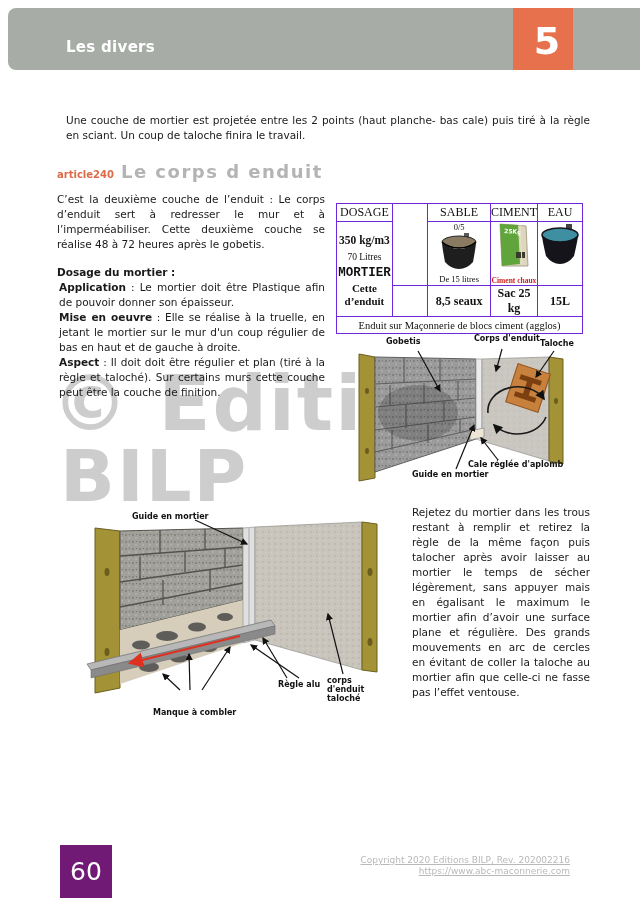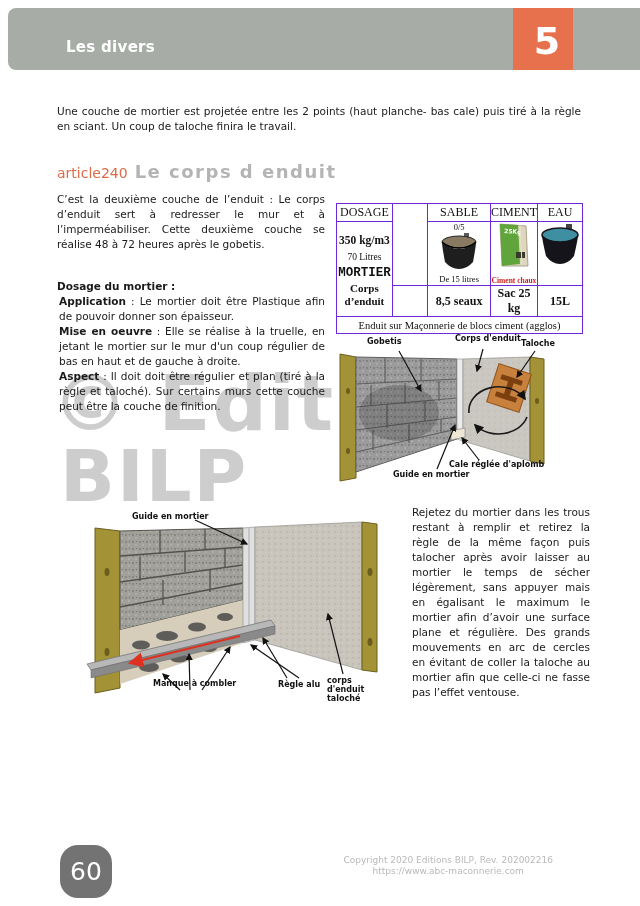--- a/index.html
+++ b/index.html
@@ -11,28 +11,28 @@
   .wm1{left:52px;top:366px;font-size:76px;}
   .wm2{left:60px;top:440px;font-size:72px;}
   
   .header-band{position:absolute;z-index:1;left:8px;top:8px;width:624px;height:62px;
                background:#a8aca7;border-radius:8px;padding-left:48px;}
   .header-title{position:absolute;left:58px;top:30px;font-size:15px;font-weight:bold;color:#ffffff;letter-spacing:.3px;}
   .chapter-box{position:absolute;z-index:2;left:513px;top:8px;width:60px;height:62px;background:#e8714d;
                display:flex;align-items:center;justify-content:center;}
   .chapter-box span{color:#ffffff;font-size:38px;font-weight:bold;padding-left:8px;padding-top:4px;}
   
-  .intro{position:absolute;z-index:1;left:57px;top:104px;width:524px;margin:0;
+  .intro{position:absolute;z-index:1;left:57px;top:104px;width:524px;margin:9px;
          font-size:10.5px;line-height:15px;text-align:justify;}
   .article-heading{position:absolute;z-index:1;left:57px;top:161px;white-space:nowrap;}
-  .article-id{font-size:14px;font-weight:normal;color:#dd6b48;}
+  .article-id{font-size:10px;font-weight:bold;color:#dd6b48;}
   .article-title{font-size:18px;font-weight:bold;color:#b4b4b4;letter-spacing:1.5px;margin-left:7px;}
   .left-col{position:absolute;z-index:1;left:57px;top:192px;width:268px;font-size:10.5px;line-height:15px;text-align:justify;}
   .left-col p{margin:0;}
-  .left-col .gap{margin-top:27px;}
+  .left-col .gap{margin-top:13px;}
   .left-col .item{padding-left:2px;}
   .bold{font-weight:bold;}
   .right-col{position:absolute;z-index:1;left:412px;top:505px;width:178px;margin:0;
              font-size:10.5px;line-height:15px;text-align:justify;}
   
   .dosage-table{position:absolute;z-index:1;left:336px;top:203px;width:247px;border-collapse:collapse;
                 font-family:"Liberation Serif","DejaVu Serif",serif;color:#111;}
   .dosage-table td{border:1px solid #6d28d9;text-align:center;vertical-align:middle;padding:0;}
   .th-row td{font-size:12px;height:17px;}
   .body-row td{height:60px;vertical-align:top;}
@@ -40,30 +40,30 @@
   .dc-l1{font-size:11.5px;font-weight:bold;}
   .dc-l2{font-size:9.5px;display:block;margin-top:3px;}
   .dc-l3{font-size:12.5px;font-weight:bold;display:block;margin-top:2px;font-family:Liberation Mono, monospace;}
   .dc-l4,.dc-l5{font-size:11px;font-weight:bold;display:block;}
   .cell-small{font-size:8.5px;line-height:10px;display:block;}
   .ciment-red{font-size:7.5px;font-weight:bold;color:#cc2222;display:block;}
   .qty-row td{font-size:12px;font-weight:bold;height:16px;}
   .caption-row td{font-size:10.5px;height:16px;}
   
   .fig{position:absolute;z-index:2;}
-  .fig1{left:337px;top:331px;width:218px;height:157px;}
+  .fig1{left:356px;top:331px;width:218px;height:157px;}
   .fig2{left:75px;top:512px;width:332px;height:210px;}
   .fig svg{position:absolute;left:0;top:0;}
   .lbl{position:absolute;font-size:8px;font-weight:bold;color:#111;white-space:nowrap;z-index:3;}
   .lbl.wrap{white-space:normal;width:62px;line-height:9px;}
   
-  .footer-pagebox{position:absolute;z-index:1;left:60px;top:845px;width:52px;height:53px;background:#737373;
-                  display:flex;align-items:center;justify-content:center;border-radius:18px;}
+  .footer-pagebox{position:absolute;z-index:1;left:60px;top:845px;width:52px;height:53px;background:#701a75;
+                  display:flex;align-items:center;justify-content:center;}
   .footer-pagebox span{color:#ffffff;font-size:25px;}
-  .copyright{position:absolute;z-index:1;right:87px;top:855px;text-align:center;font-size:9px;line-height:11px;color:#b9b9b9;}
+  .copyright{position:absolute;z-index:1;right:70px;top:855px;text-align:right;font-size:9px;line-height:11px;color:#b9b9b9;text-decoration:underline;}
 </style>
 </head>
 <body>
 
 <div class="page">
 
   <div class="watermark wm1">© Editions</div>
   <div class="watermark wm2">BILP</div>
 
   <div class="header-band">
@@ -101,21 +101,21 @@
       <td rowspan="2"></td>
       <td>SABLE</td>
       <td>CIMENT</td>
       <td>EAU</td>
     </tr>
     <tr class="body-row">
       <td rowspan="2" class="dosage-cell">
         <span class="dc-l1">350 kg/m3</span>
         <span class="dc-l2">70 Litres</span>
         <span class="dc-l3">MORTIER</span>
-        <span class="dc-l4">Corps</span>
+        <span class="dc-l4">Cette</span>
         <span class="dc-l5">d’enduit</span>
       </td>
       <td>
         <span class="cell-small">0/5</span>
         <svg width="44" height="38" viewBox="0 0 44 38">
           <rect x="27" y="1" width="5" height="5" fill="#5a5a5a"></rect>
           <ellipse cx="22" cy="10" rx="17" ry="6" fill="#8a7a62" stroke="#222" stroke-width="1"></ellipse>
           <path d="M5,10 Q5,14 8,30 Q14,37 22,37 Q30,37 36,30 Q39,14 39,10 Q32,17 22,17 Q12,17 5,10 Z" fill="#1e1e1e"></path>
           <path d="M5,10 Q12,16 22,16 Q32,16 39,10" fill="none" stroke="#000" stroke-width="1.5"></path>
         </svg>
@@ -277,21 +277,21 @@
       <line x1="165" y1="124" x2="55" y2="151" stroke="#e03020" stroke-width="2.2" marker-end="url(#f2red)"></line>
       <line x1="120" y1="8" x2="172" y2="32" stroke="#111" stroke-width="1.2" marker-end="url(#f2ah)"></line>
       <line x1="105" y1="178" x2="88" y2="162" stroke="#111" stroke-width="1.2" marker-end="url(#f2ah)"></line>
       <line x1="115" y1="178" x2="114" y2="142" stroke="#111" stroke-width="1.2" marker-end="url(#f2ah)"></line>
       <line x1="127" y1="178" x2="155" y2="135" stroke="#111" stroke-width="1.2" marker-end="url(#f2ah)"></line>
       <line x1="212" y1="166" x2="188" y2="126" stroke="#111" stroke-width="1.2" marker-end="url(#f2ah)"></line>
       <line x1="224" y1="166" x2="176" y2="133" stroke="#111" stroke-width="1.2" marker-end="url(#f2ah)"></line>
       <line x1="268" y1="162" x2="253" y2="102" stroke="#111" stroke-width="1.2" marker-end="url(#f2ah)"></line>
     </svg>
     <div class="lbl" style="left:57px;top:0px">Guide en mortier</div>
-    <div class="lbl" style="left:78px;top:167px">Manque à combler</div>
+    <div class="lbl" style="left:78px;top:196px">Manque à combler</div>
     <div class="lbl" style="left:203px;top:168px">Règle alu</div>
     <div class="lbl wrap" style="left:252px;top:164px">corps d'enduit taloché</div>
   </div>
 
   <div class="footer-pagebox">
     <span>60</span>
   </div>
   <div class="copyright">
     <div>Copyright 2020 Editions BILP, Rev. 202002216</div>
     <div>https://www.abc-maconnerie.com</div>

